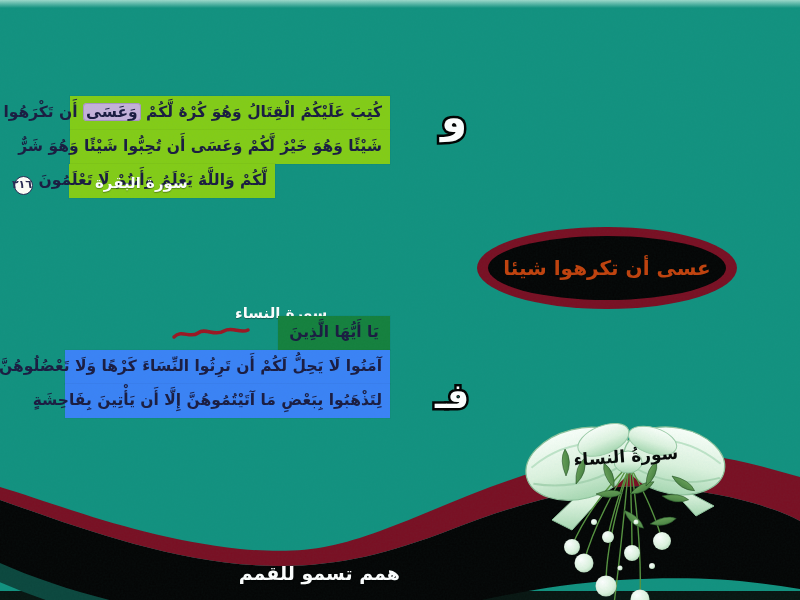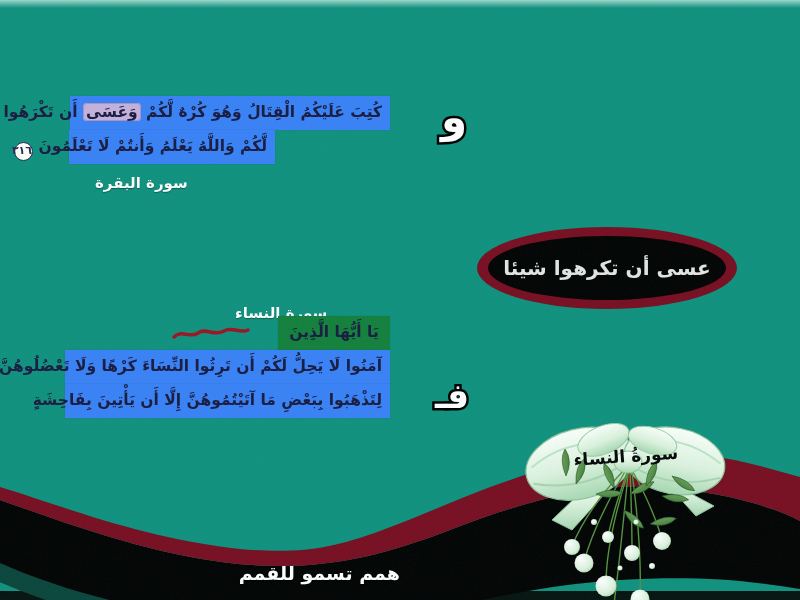--- a/index.html
+++ b/index.html
@@ -6,21 +6,21 @@
   body{width:800px;height:600px;overflow:hidden;position:relative;
        font-family:"DejaVu Sans",sans-serif;}
   .stage{position:absolute;inset:0;width:800px;height:600px;background:#12917f;overflow:hidden;}
   .top-edge{position:absolute;left:0;top:0;width:800px;height:8px;
       background:linear-gradient(#9ed9cb,rgba(158,217,203,0));}
   .decor-svg{position:absolute;left:0;top:0;width:800px;height:600px;}
   .texture{position:absolute;left:0;top:0;width:800px;height:600px;pointer-events:none;opacity:.55;}
 
   
   .verse{position:absolute;direction:rtl;color:#1b1b40;font-weight:bold;}
-  .vline{background:#3b82f6;padding:2px 8px 3px 8px;font-size:15.5px;line-height:29px;
+  .vline{background:#84cc16;padding:2px 8px 3px 8px;font-size:15.5px;line-height:29px;
          text-align:justify;text-align-last:justify;white-space:nowrap;
          box-shadow:0 0 0 1px rgba(0,0,0,0.03);}
   .baqarah{left:70px;top:96px;width:320px;}
   .baqarah .vline{width:304px;}
   .baqarah .l3{width:190px;margin-right:115px;}
   .nisa{left:65px;top:316px;width:325px;}
   .nisa .vline{width:309px;background:#3b82f6;}
   .nisa .head{width:96px;margin-left:213px;background:#15803d;text-align:center;text-align-last:center;}
   .hl{background:#c6b1da;border-radius:4px;padding:0 3px;box-shadow:0 0 0 1px #ab92c6 inset;}
   .ayah{display:inline-block;width:17px;height:17px;border:1.4px solid #2a2a52;border-radius:50%;
@@ -29,21 +29,21 @@
   .surah-label{position:absolute;color:#ffffff;font-weight:bold;font-size:15px;direction:rtl;
         text-shadow:0 1px 1px rgba(0,0,0,0.35);}
   .label-baqarah{left:95px;top:174px;}
   .label-nisa{left:235px;top:304px;}
 
   
   .oval-outer{position:absolute;left:477px;top:227px;width:260px;height:82px;border-radius:50%;
         background:#7a0e22;display:flex;align-items:center;justify-content:center;}
   .oval-inner{width:238px;height:64px;border-radius:50%;background:#040404;
         display:flex;align-items:center;justify-content:center;}
-  .oval-text{color:#e5e5e5;font-size:20px;font-weight:bold;direction:rtl;letter-spacing:.5px;}
+  .oval-text{color:#c2410c;font-size:20px;font-weight:bold;direction:rtl;letter-spacing:.5px;}
 
   
   .slogan{position:absolute;left:185px;top:562px;width:215px;text-align:right;color:#ffffff;
         font-size:19px;font-weight:bold;direction:rtl;text-shadow:0 1px 2px #000;}
 </style>
 </head>
 <body>
 
 <div class="stage">
 
@@ -140,20 +140,21 @@
         <circle cx="24" cy="108" r="3"></circle>
         <circle cx="-8" cy="110" r="2.5"></circle>
       </g>
 
       <text x="-2" y="4" transform="rotate(-4)" text-anchor="middle" font-size="17" font-weight="bold" fill="#070707" direction="rtl" font-family="DejaVu Sans, sans-serif">سورةُ النساء</text>
     </g>
   </svg>
 
   <div class="verse baqarah">
     <div class="vline"><span>كُتِبَ عَلَيْكُمُ الْقِتَالُ وَهُوَ كُرْهٌ لَّكُمْ </span><span class="hl">وَعَسَى</span><span> أَن تَكْرَهُوا</span></div>
+    <div class="vline">شَيْئًا وَهُوَ خَيْرٌ لَّكُمْ وَعَسَى أَن تُحِبُّوا شَيْئًا وَهُوَ شَرٌّ</div>
     <div class="vline l3"><span>لَّكُمْ وَاللَّهُ يَعْلَمُ وَأَنتُمْ لَا تَعْلَمُونَ</span> <span class="ayah">٢١٦</span></div>
   </div>
   <div class="surah-label label-baqarah">سورة البقرة</div>
 
   <div class="surah-label label-nisa">سورة النساء</div>
   <div class="verse nisa">
     <div class="vline head">يَا أَيُّهَا الَّذِينَ</div>
     <div class="vline">آمَنُوا لَا يَحِلُّ لَكُمْ أَن تَرِثُوا النِّسَاءَ كَرْهًا وَلَا تَعْضُلُوهُنَّ</div>
     <div class="vline">لِتَذْهَبُوا بِبَعْضِ مَا آتَيْتُمُوهُنَّ إِلَّا أَن يَأْتِينَ بِفَاحِشَةٍ</div>
   </div>

